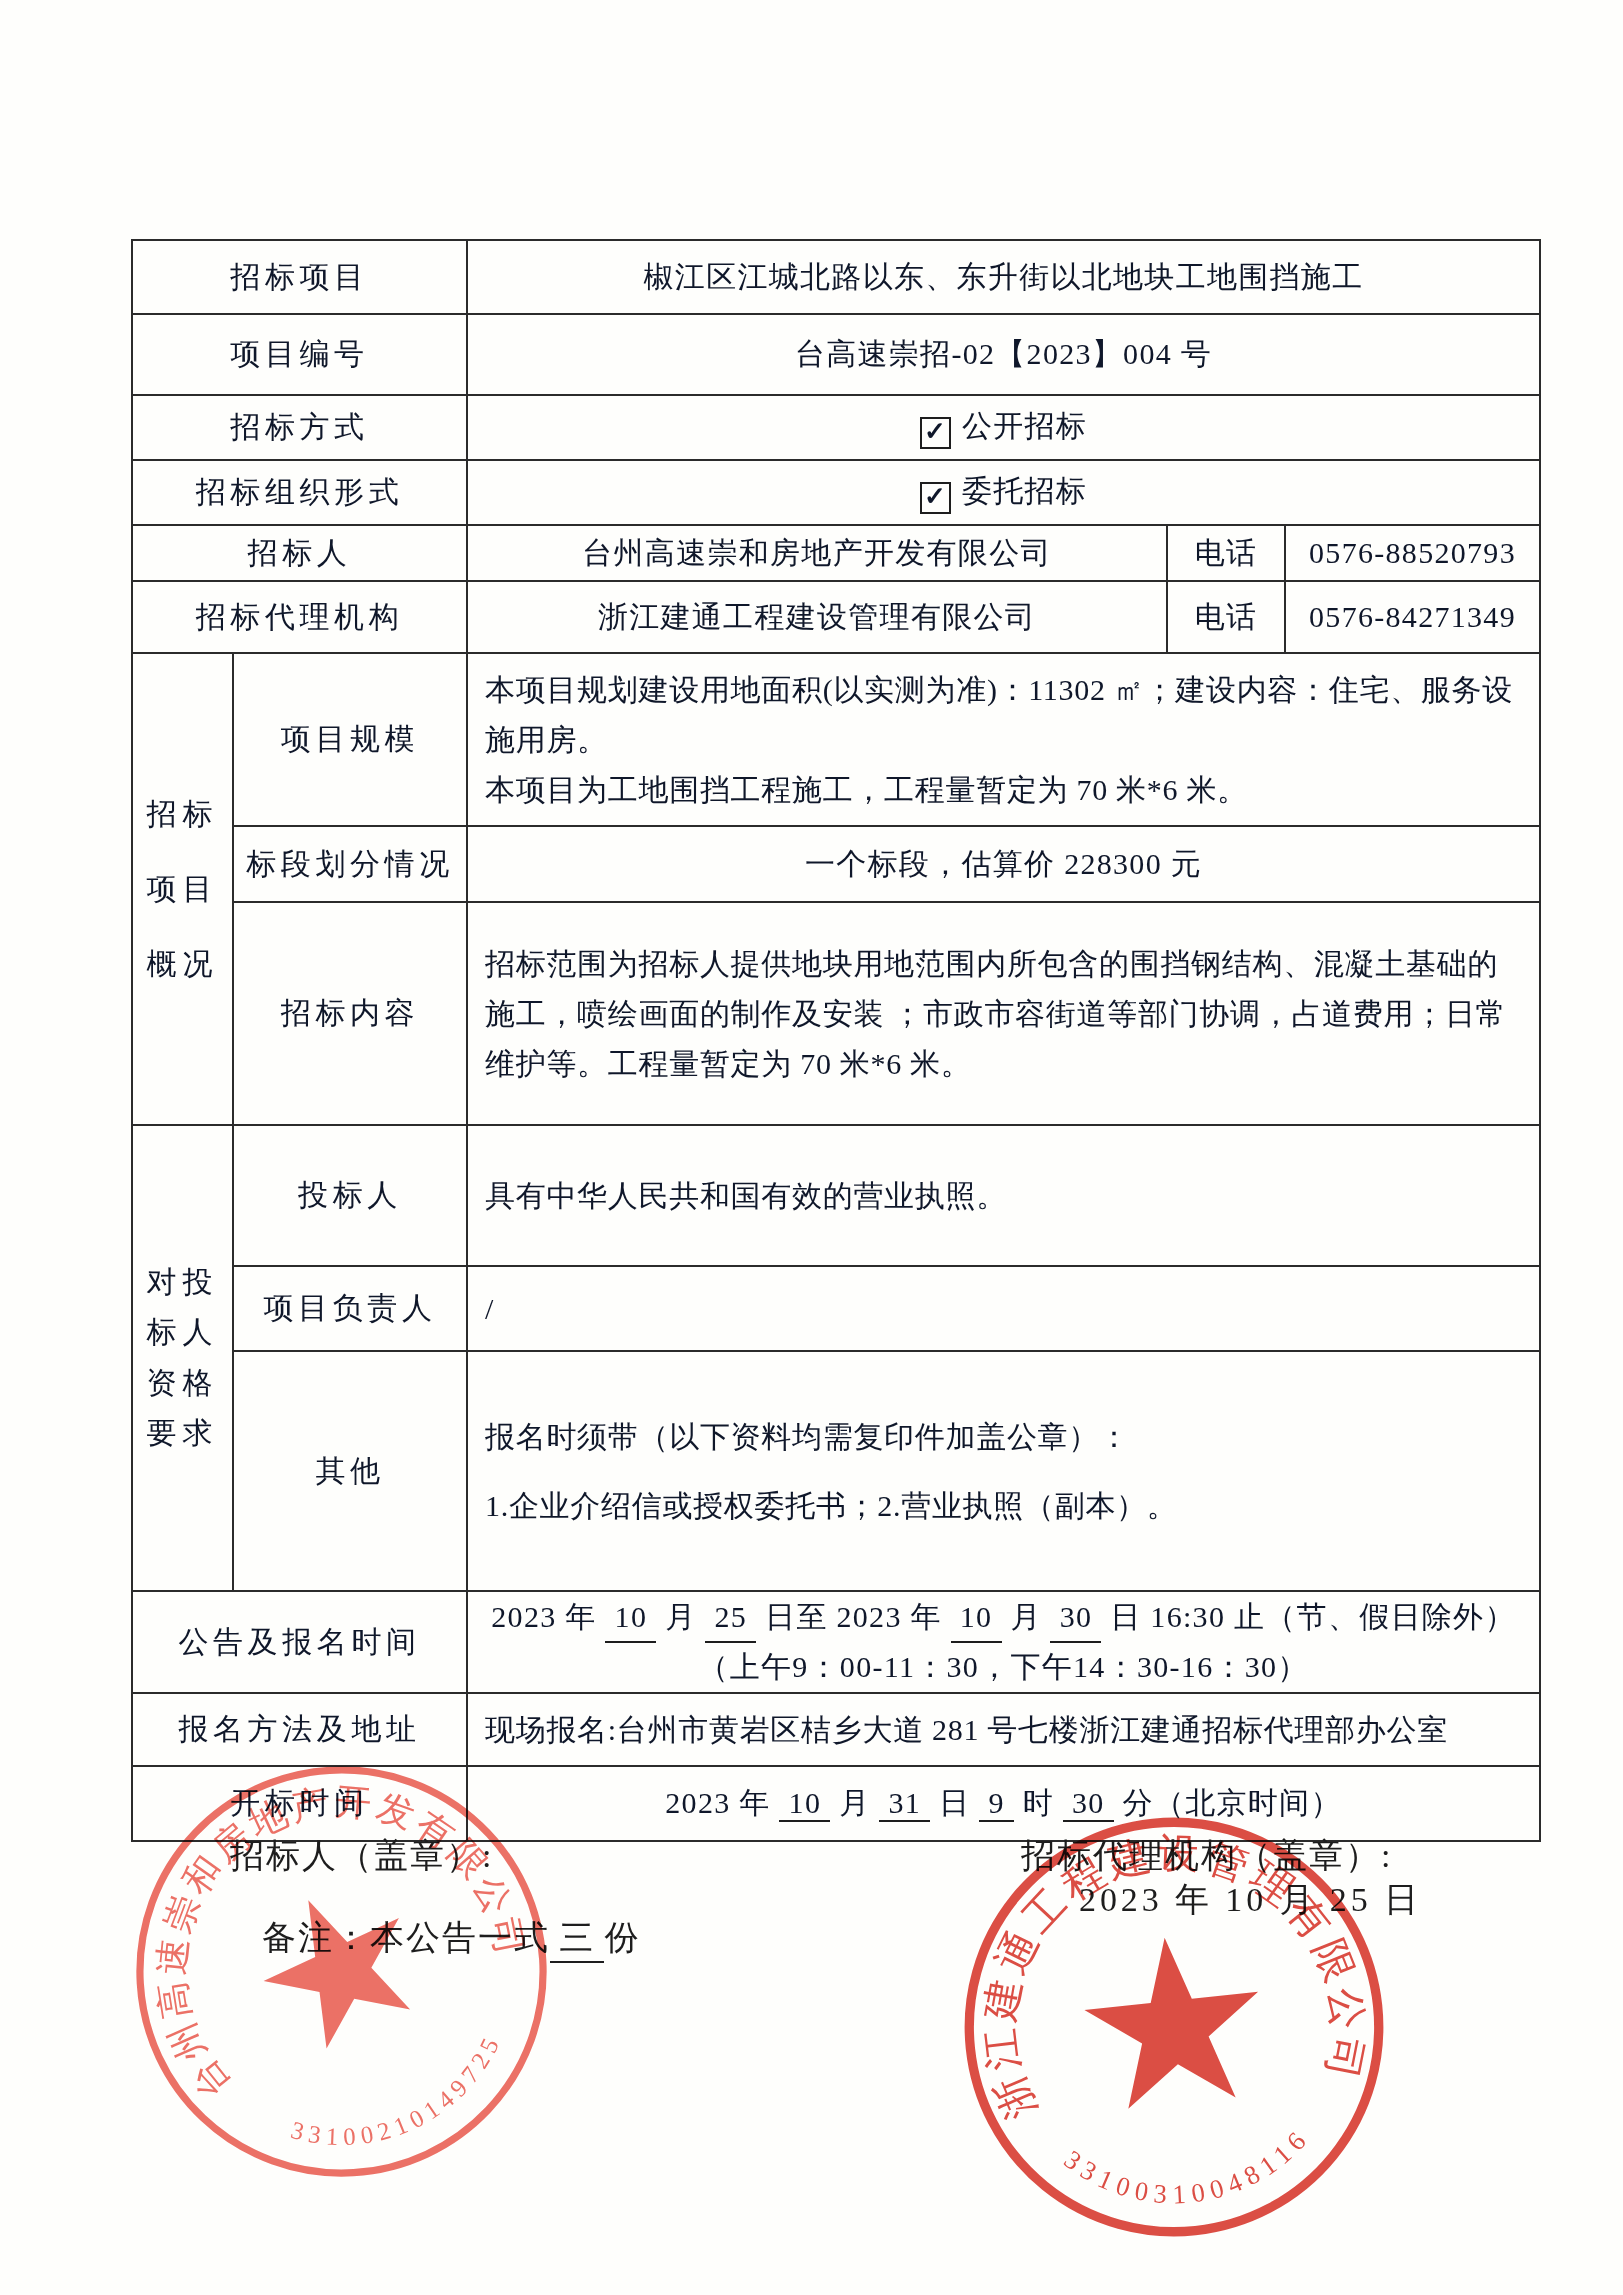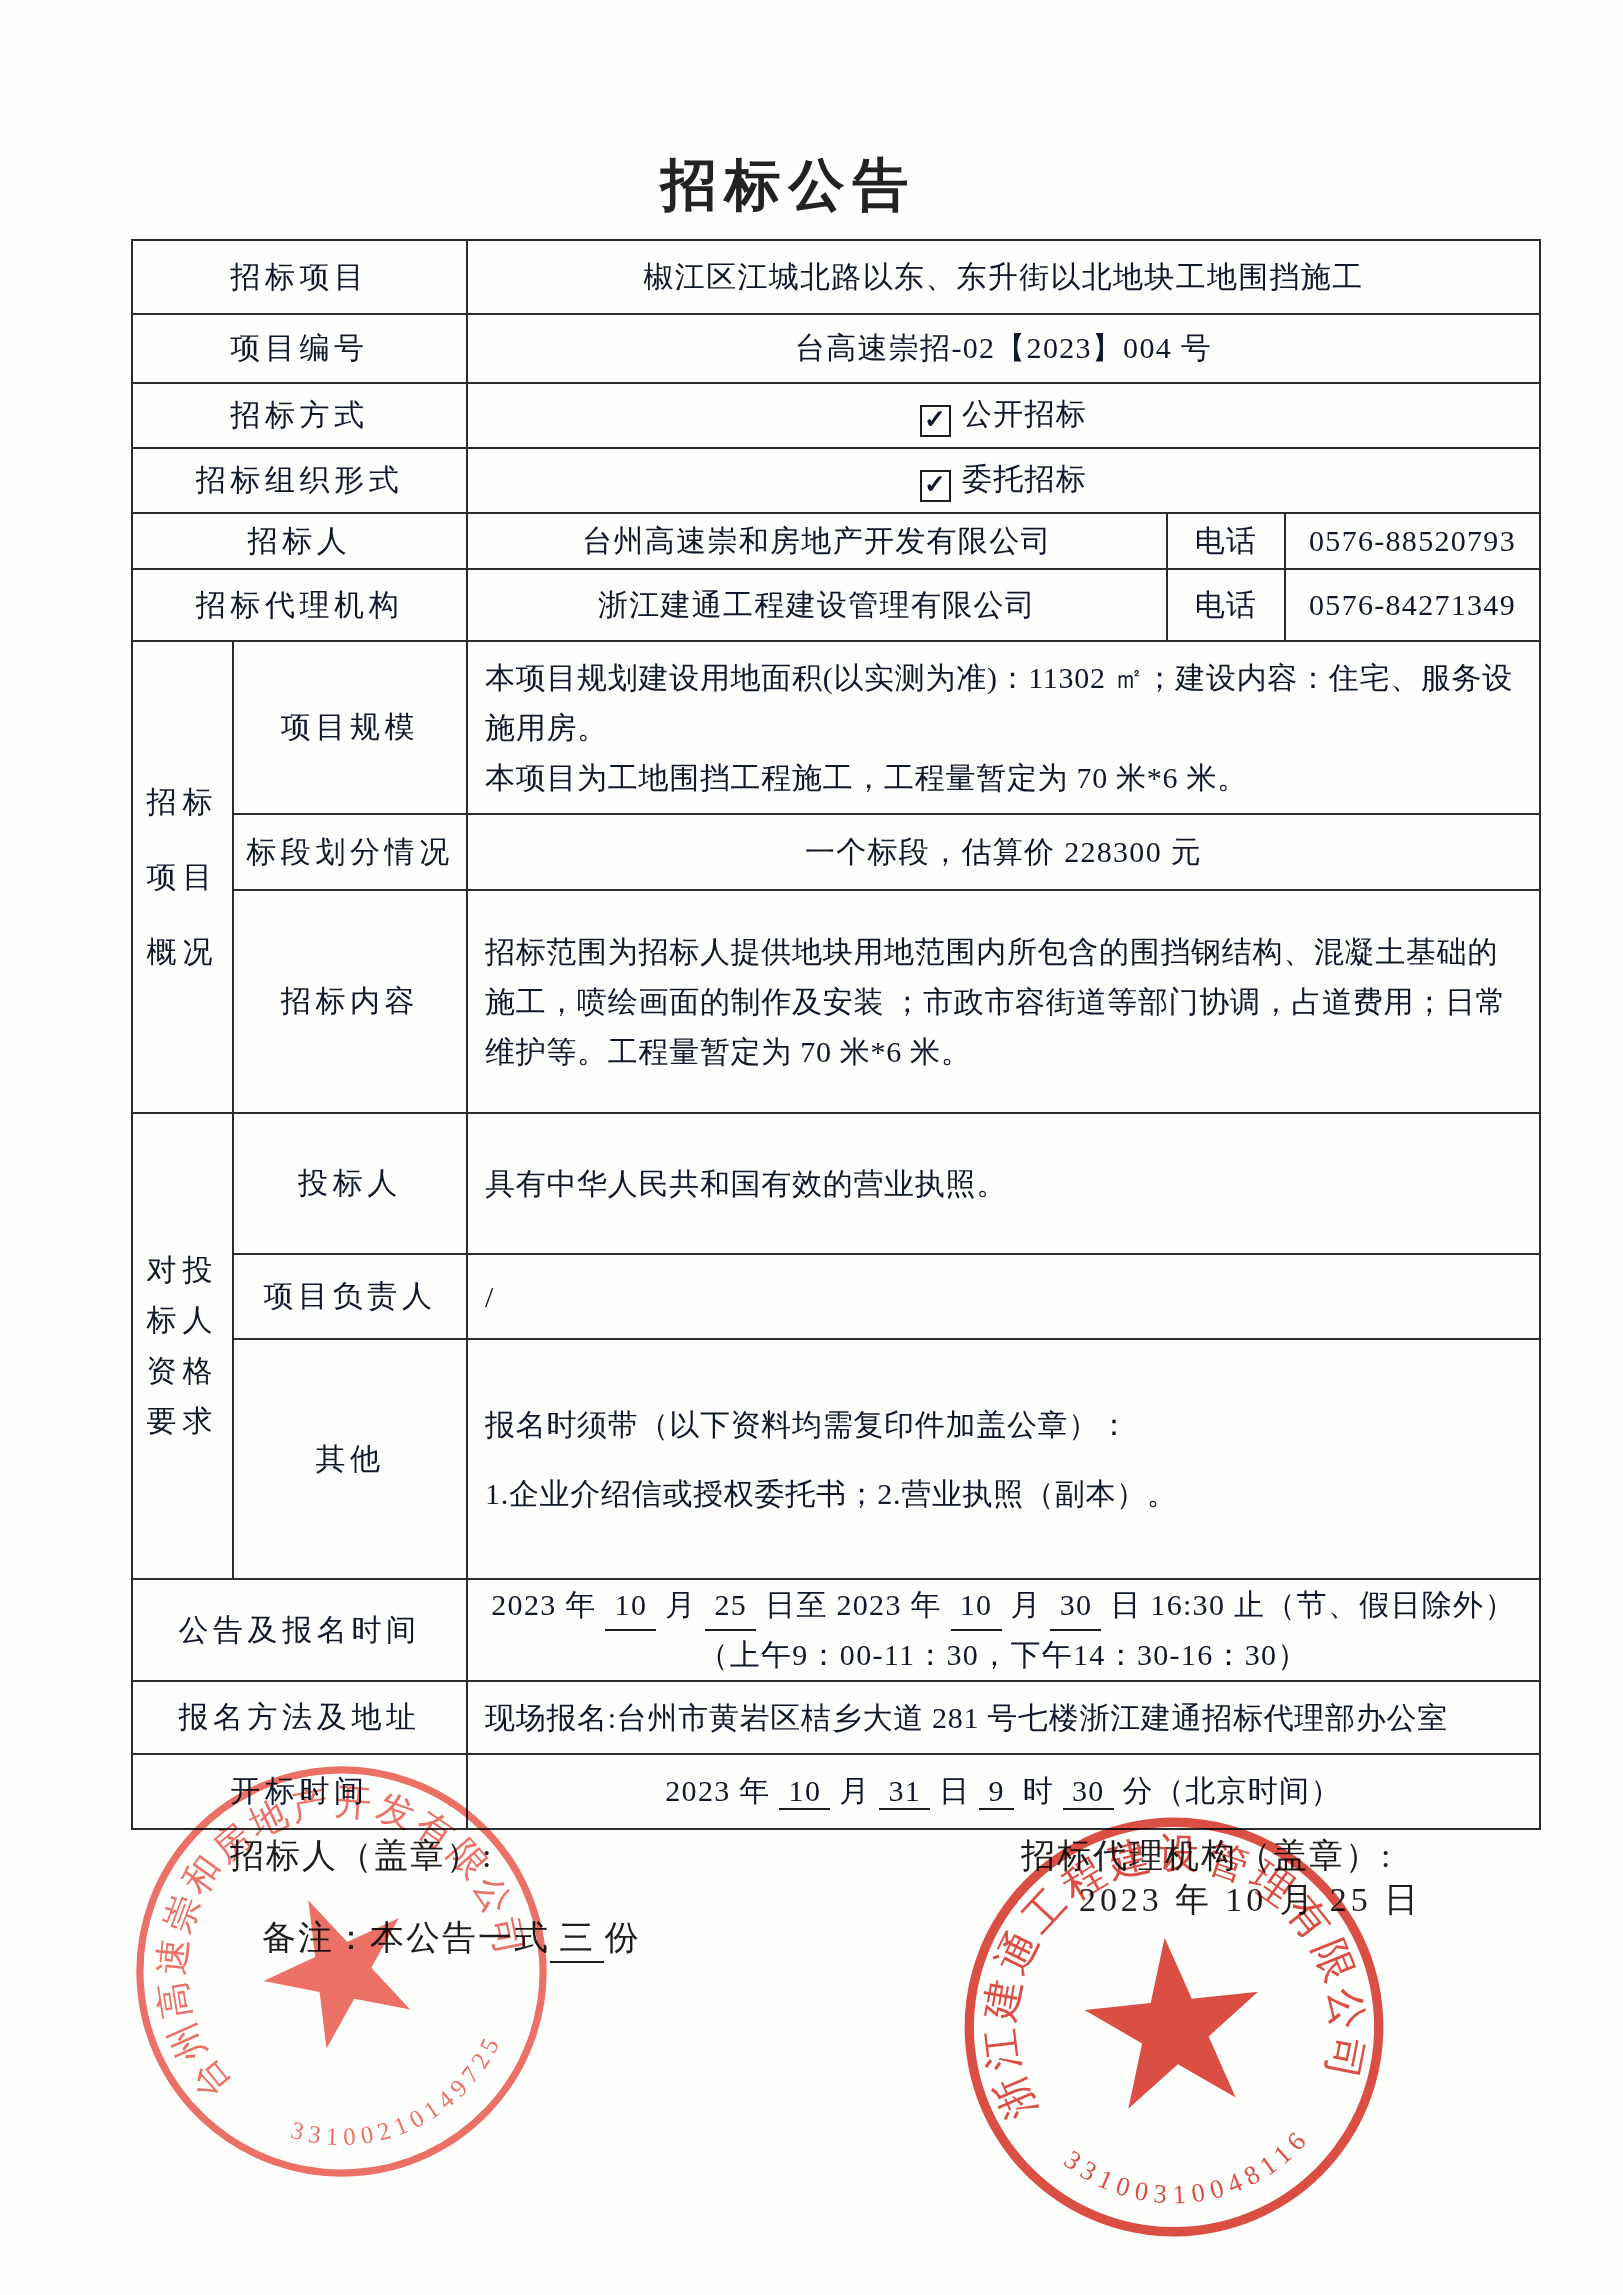--- a/index.html
+++ b/index.html
@@ -39,38 +39,37 @@
   .stamp-right .ring{stroke:#d8352b;stroke-width:14;}
   .stamp-right .star{fill:#d8352b;}
   .stamp-right .st-company{font-size:62px;fill:#d8352b;letter-spacing:7px;}
   .stamp-right .st-number{font-size:40px;fill:#d8352b;letter-spacing:10px;}
 </style>
 </head>
 <body>
 
 <div class="page">
 
-  <div class="title">招标公告</div>
 
   <table class="doc">
     <colgroup>
       <col style="width:101px">
         <col style="width:234px">
         <col style="width:700px">
       <col style="width:118px">
         <col style="width:255px">
     </colgroup>
 
     <tbody>
         <tr style="height:74px">
       <td colspan="2" class="lbl">招标项目</td>
       <td colspan="3" class="c">椒江区江城北路以东、东升街以北地块工地围挡施工</td>
     </tr>
 
-    <tr style="height:69px">
+    <tr style="height:81px">
       <td colspan="2" class="lbl">项目编号</td>
       <td colspan="3" class="c">台高速崇招-02【2023】004 号</td>
     </tr>
 
     <tr style="height:65px">
       <td colspan="2" class="lbl">招标方式</td>
       <td colspan="3" class="c">
         <span class="cb"><span>✓</span></span><span>公开招标</span>
       </td>
     </tr>

